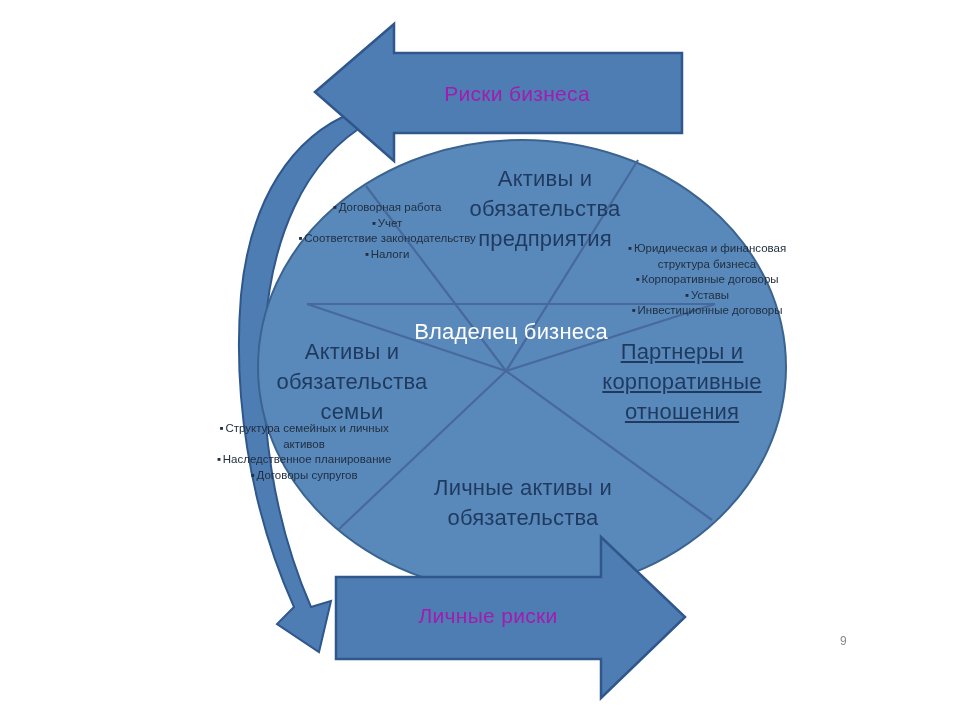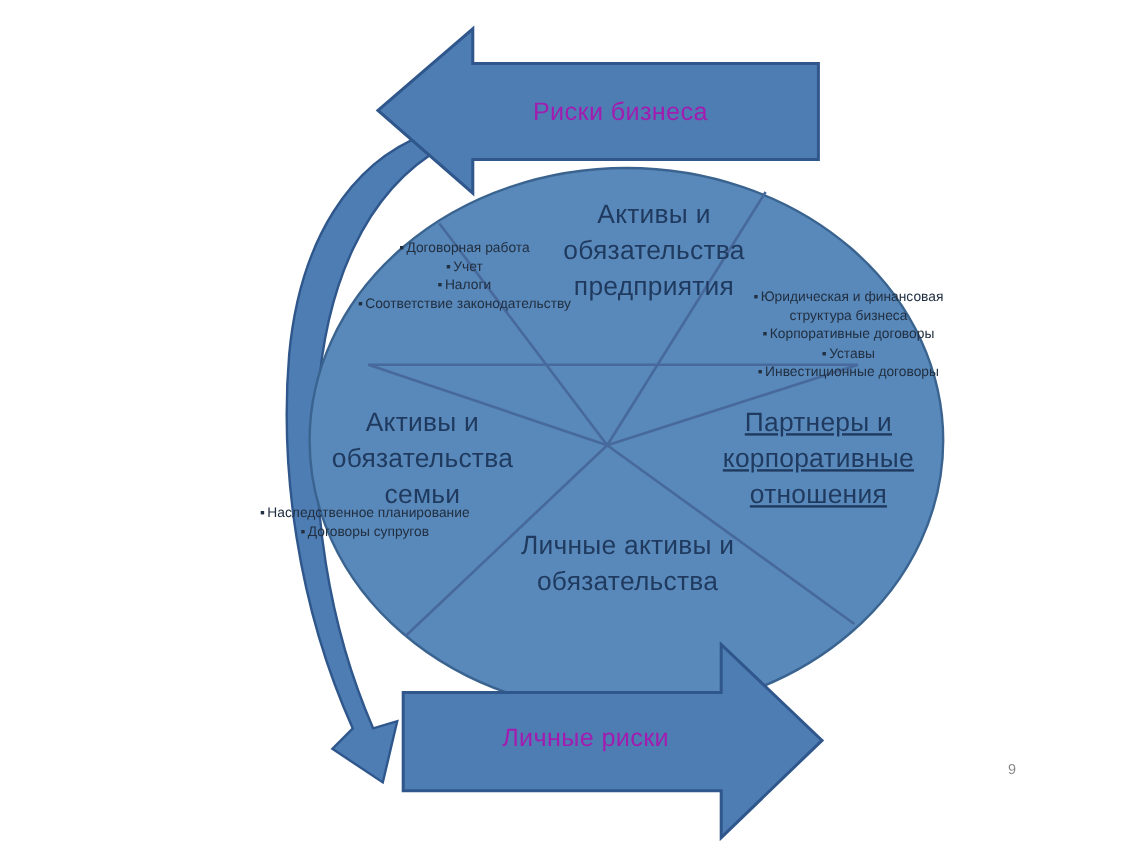--- a/index.html
+++ b/index.html
@@ -61,50 +61,52 @@
 
   <div class="txt quad-label" style="left:445px;top:164px;width:200px;">
     <span class="ln">Активы и</span>
     <span class="ln">обязательства</span>
     <span class="ln">предприятия</span>
   </div>
 
   <ul class="bullets txt" style="left:281px;top:200px;width:212px;">
     <li>Договорная работа</li>
     <li>Учет</li>
+    <li>Соответствие законодательству</li>
     <li>Налоги</li>
-    <li>Соответствие законодательству</li>
   </ul>
 
   <ul class="bullets txt" style="left:621px;top:241px;width:172px;">
     <li>Юридическая и финансовая структура бизнеса</li>
     <li>Корпоративные договоры</li>
     <li>Уставы</li>
     <li>Инвестиционные договоры</li>
   </ul>
 
+  <div class="txt center-label" style="left:396px;top:319px;width:230px;">Владелец бизнеса</div>
 
   <div class="txt quad-label" style="left:252px;top:337px;width:200px;">
     <span class="ln">Активы и</span>
     <span class="ln">обязательства</span>
     <span class="ln">семьи</span>
   </div>
 
   <div class="txt quad-label" style="left:577px;top:337px;width:210px;text-decoration:underline;">
     <span class="ln">Партнеры и</span>
     <span class="ln">корпоративные</span>
     <span class="ln">отношения</span>
   </div>
 
   <ul class="bullets txt" style="left:206px;top:421px;width:196px;">
+    <li>Структура семейных и личных активов</li>
     <li>Наследственное планирование</li>
     <li>Договоры супругов</li>
   </ul>
 
-  <div class="txt quad-label" style="left:408px;top:440px;width:230px;text-align:center;">
+  <div class="txt quad-label" style="left:408px;top:473px;width:230px;text-align:center;">
     <span class="ln">Личные активы и</span>
     <span class="ln">обязательства</span>
   </div>
 
   <div class="txt arrow-label" style="left:373px;top:604px;width:230px;">Личные риски</div>
 
   <div class="txt page-number" style="left:840px;top:634px;">9</div>
 
 </div>
 

